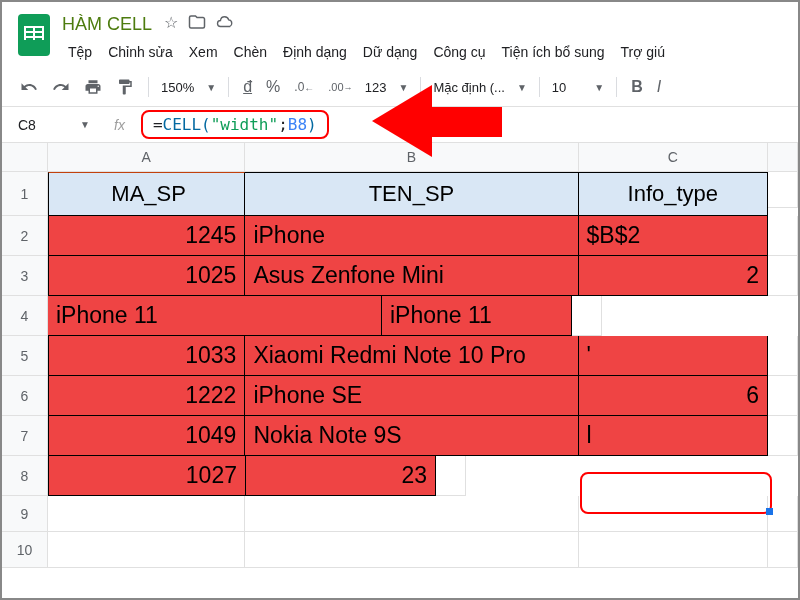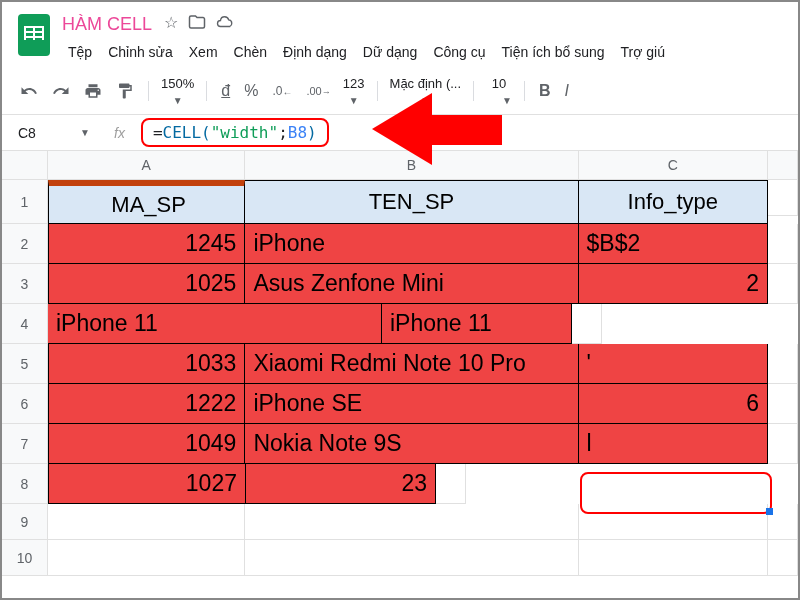--- a/index.html
+++ b/index.html
@@ -7,31 +7,31 @@
     
     .header { display: flex; align-items: flex-start; padding: 8px 12px 0 12px; }
     .logo { width: 40px; height: 50px; display: flex; align-items: center; justify-content: center; margin-right: 8px; }
     .logo-box { width: 32px; height: 42px; background: #0f9d58; border-radius: 4px; position: relative; }
     .logo-box::before, .logo-box::after { content: ''; position: absolute; background: #fff; }
     .logo-box::before { top: 12px; left: 6px; right: 6px; height: 2px; box-shadow: 0 5px 0 #fff, 0 10px 0 #fff; }
     .logo-box::after { top: 12px; left: 6px; width: 2px; height: 14px; box-shadow: 9px 0 0 #fff, 18px 0 0 #fff; }
     
     .title-area { flex: 1; }
     .title-row { display: flex; align-items: center; gap: 12px; height: 28px; }
-    .doc-title { font-size: 18px; color: #ec4899; }
+    .doc-title { font-size: 18px; color: #4d7c0f; }
     .title-icons { display: flex; gap: 10px; color: #5f6368; }
     .title-icons span { cursor: pointer; font-size: 16px; }
     
     .menu-bar { display: flex; gap: 4px; margin-top: 2px; }
     .menu-item { font-size: 14px; color: #202124; padding: 4px 6px; cursor: pointer; }
     
     .toolbar { display: flex; align-items: center; padding: 6px 12px; gap: 2px; border-bottom: 1px solid #e0e0e0; margin-top: 4px; }
     .tool-btn { padding: 4px 6px; color: #5f6368; cursor: pointer; font-size: 16px; display: flex; align-items: center; }
     .tool-sep { width: 1px; height: 20px; background: #dadce0; margin: 0 6px; }
-    .zoom-sel { font-size: 13px; padding: 2px 4px; color: #202124; display: flex; align-items: center; gap: 4px; flex-direction: column; }
+    .zoom-sel { font-size: 13px; padding: 2px 4px; color: #202124; display: flex; align-items: center; gap: 12px; }
     .dropdown-arrow { font-size: 10px; color: #5f6368; }
     
     .formula-bar { display: flex; align-items: center; padding: 4px 12px; border-bottom: 1px solid #e0e0e0; height: 36px; position: relative; }
     .cell-ref { width: 80px; font-size: 14px; color: #202124; padding: 4px; display: flex; align-items: center; justify-content: space-between; }
     .fx-label { color: #9e9e9e; font-style: italic; font-size: 14px; margin: 0 16px 0 20px; }
     .formula-box { border: 2px solid #ff0000; border-radius: 8px; padding: 3px 10px; font-size: 16px; font-family: monospace; display: flex; align-items: center; }
     .formula-box .eq { color: #202124; }
     .formula-box .fn { color: #0369a1; }
     .formula-box .str { color: #0f9d58; }
     .formula-box .ref { color: #3b82f6; }
@@ -173,21 +173,21 @@
   <div class="col-headers">
     <div class="corner"></div>
     <div class="col-h col-a">A</div>
     <div class="col-h col-b">B</div>
     <div class="col-h col-c">C</div>
     <div class="col-h col-d"></div>
   </div>
 
   <div class="grid-row h-row">
     <div class="row-h">1</div>
-    <div class="cell header-cell col-a left-border" style="border-top:6px solid #c2410c;padding-left:12px;">MA_SP</div>
+    <div class="cell header-cell col-a left-border" style="border-top:1px solid #c2410c;padding-left:12px;">MA_SP</div>
     <div class="cell header-cell col-b" style="border-top:1px solid #000;">TEN_SP</div>
     <div class="cell header-cell col-c" style="border-top:1px solid #000;">Info_type</div>
     <div class="e-cell col-d"></div>
   </div>
 
   <div id="data-rows">
       <div class="grid-row d-row">
         <div class="row-h">2</div>
         <div class="cell num col-a left-border">1245</div>
         <div class="cell col-b">iPhone</div>

